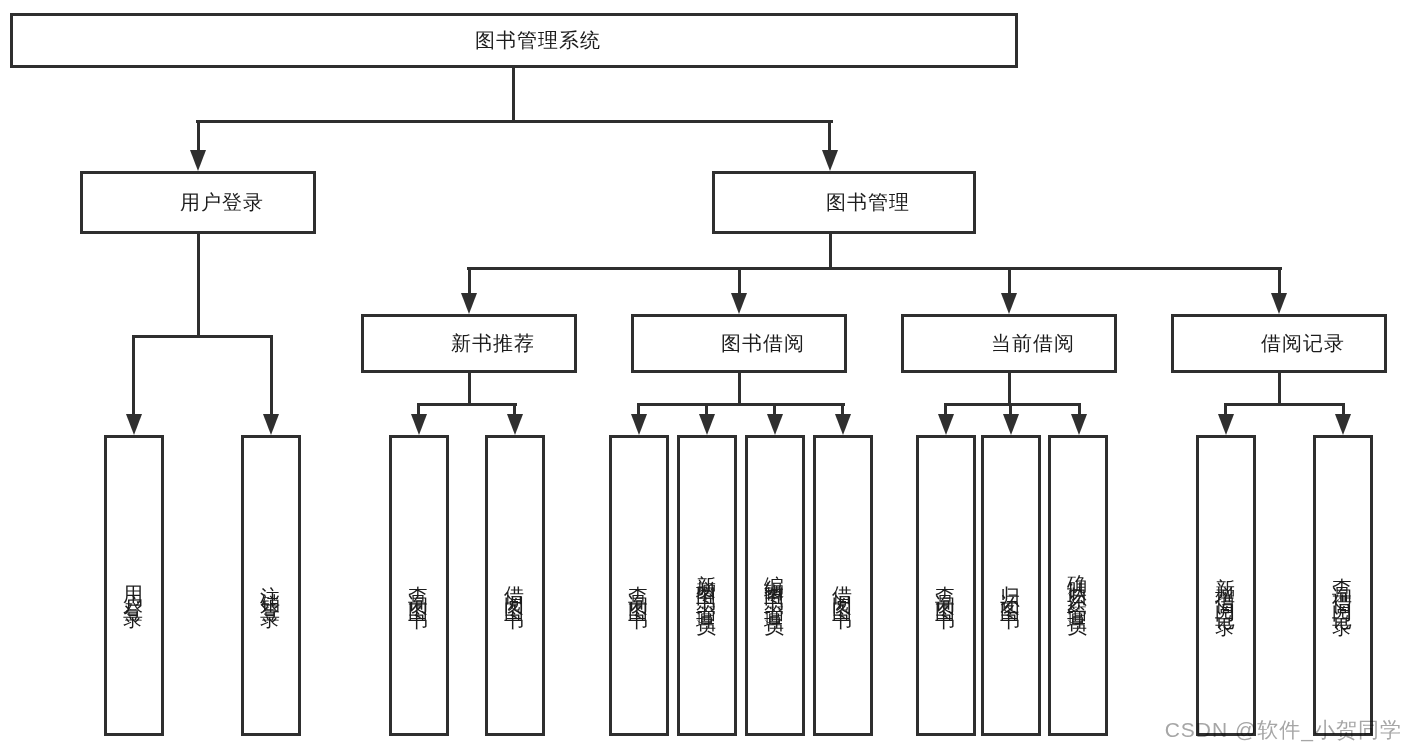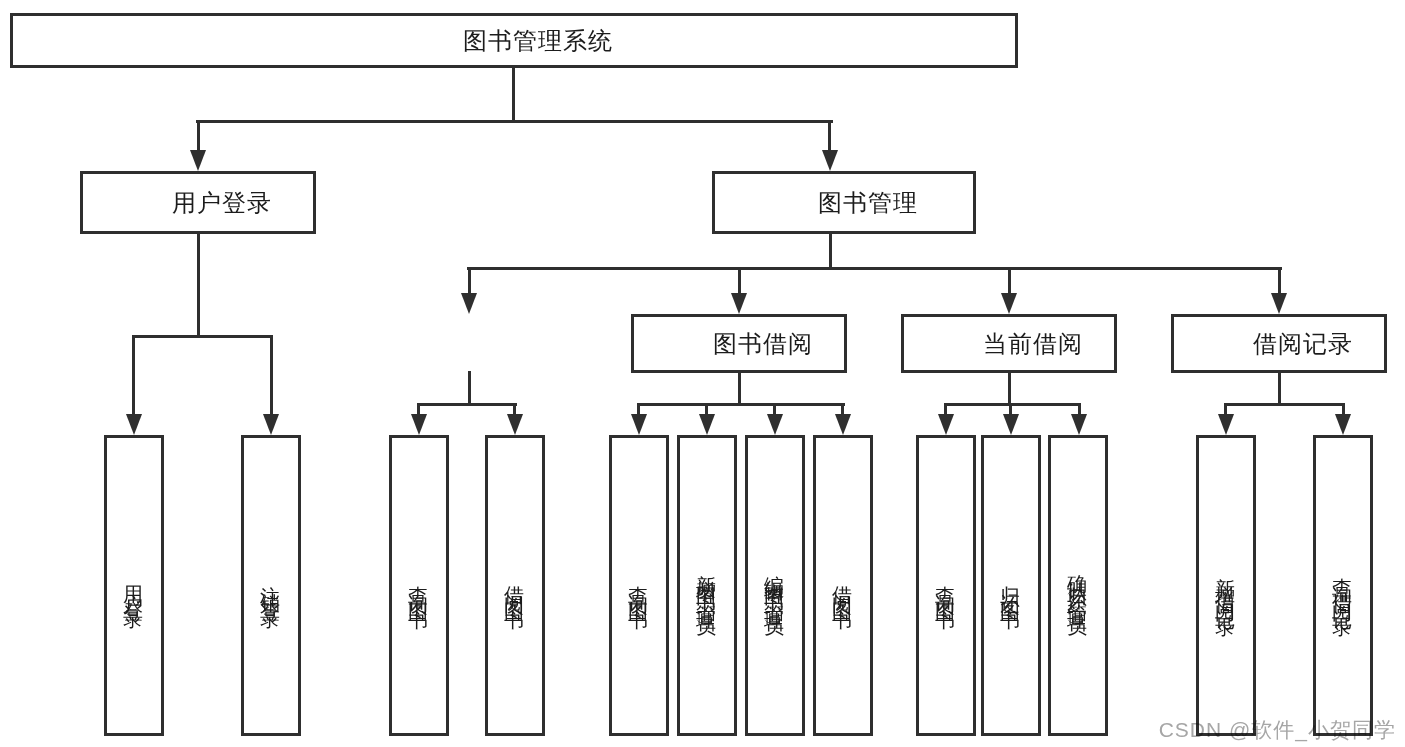--- a/index.html
+++ b/index.html
@@ -19,21 +19,21 @@
     overflow: hidden;
   }
   
   .hbox {
     position: absolute;
     border: 3px solid var(--line);
     background: #fff;
     display: flex;
     align-items: center;
     justify-content: center;
-    font-size: 24px;
+    font-size: 20px;
     color: var(--text);
     letter-spacing: 1px;
     z-index: 2;
     padding-left: 48px;
   }
   
   .vbox {
     position: absolute;
     border: 3px solid var(--line);
     background: #fff;
@@ -60,21 +60,21 @@
   .ar {
     position: absolute;
     width: 0; height: 0;
     border-left: 8px solid transparent;
     border-right: 8px solid transparent;
     border-top: 21px solid var(--line);
     z-index: 1;
   }
   .watermark {
     position: absolute;
-    right: 9px;
+    right: 3px;
     bottom: 3px;
     font-size: 21px;
     color: var(--watermark);
     letter-spacing: 1px;
     mix-blend-mode: multiply;
     z-index: 3;
     white-space: nowrap;
   }
 </style>
 </head>
@@ -105,20 +105,21 @@
   <div class="ln" style="left:467px; top:267px; width:815px; height:3px;"></div>
   <div class="ln" style="left:468px; top:267px; width:3px; height:30px;"></div>
   <div class="ln" style="left:738px; top:267px; width:3px; height:30px;"></div>
   <div class="ln" style="left:1008px; top:267px; width:3px; height:30px;"></div>
   <div class="ln" style="left:1278px; top:267px; width:3px; height:30px;"></div>
   <div class="ar" style="left:461px; top:293px;"></div>
   <div class="ar" style="left:731px; top:293px;"></div>
   <div class="ar" style="left:1001px; top:293px;"></div>
   <div class="ar" style="left:1271px; top:293px;"></div>
 
+  <div class="hbox" style="left:361px; top:314px; width:216px; height:59px;">新书推荐</div>
   <div class="hbox" style="left:901px; top:314px; width:216px; height:59px;">当前借阅</div>
   <div class="hbox" style="left:631px; top:314px; width:216px; height:59px;">图书借阅</div>
   <div class="hbox" style="left:1171px; top:314px; width:216px; height:59px;">借阅记录</div>
 
   <div class="ln" style="left:468px; top:371px; width:3px; height:35px;"></div>
   <div class="ln" style="left:417px; top:403px; width:100px; height:3px;"></div>
   <div class="ln" style="left:417px; top:403px; width:3px; height:17px;"></div>
   <div class="ln" style="left:513px; top:403px; width:3px; height:17px;"></div>
   <div class="ar" style="left:411px; top:414px;"></div>
   <div class="ar" style="left:507px; top:414px;"></div>

